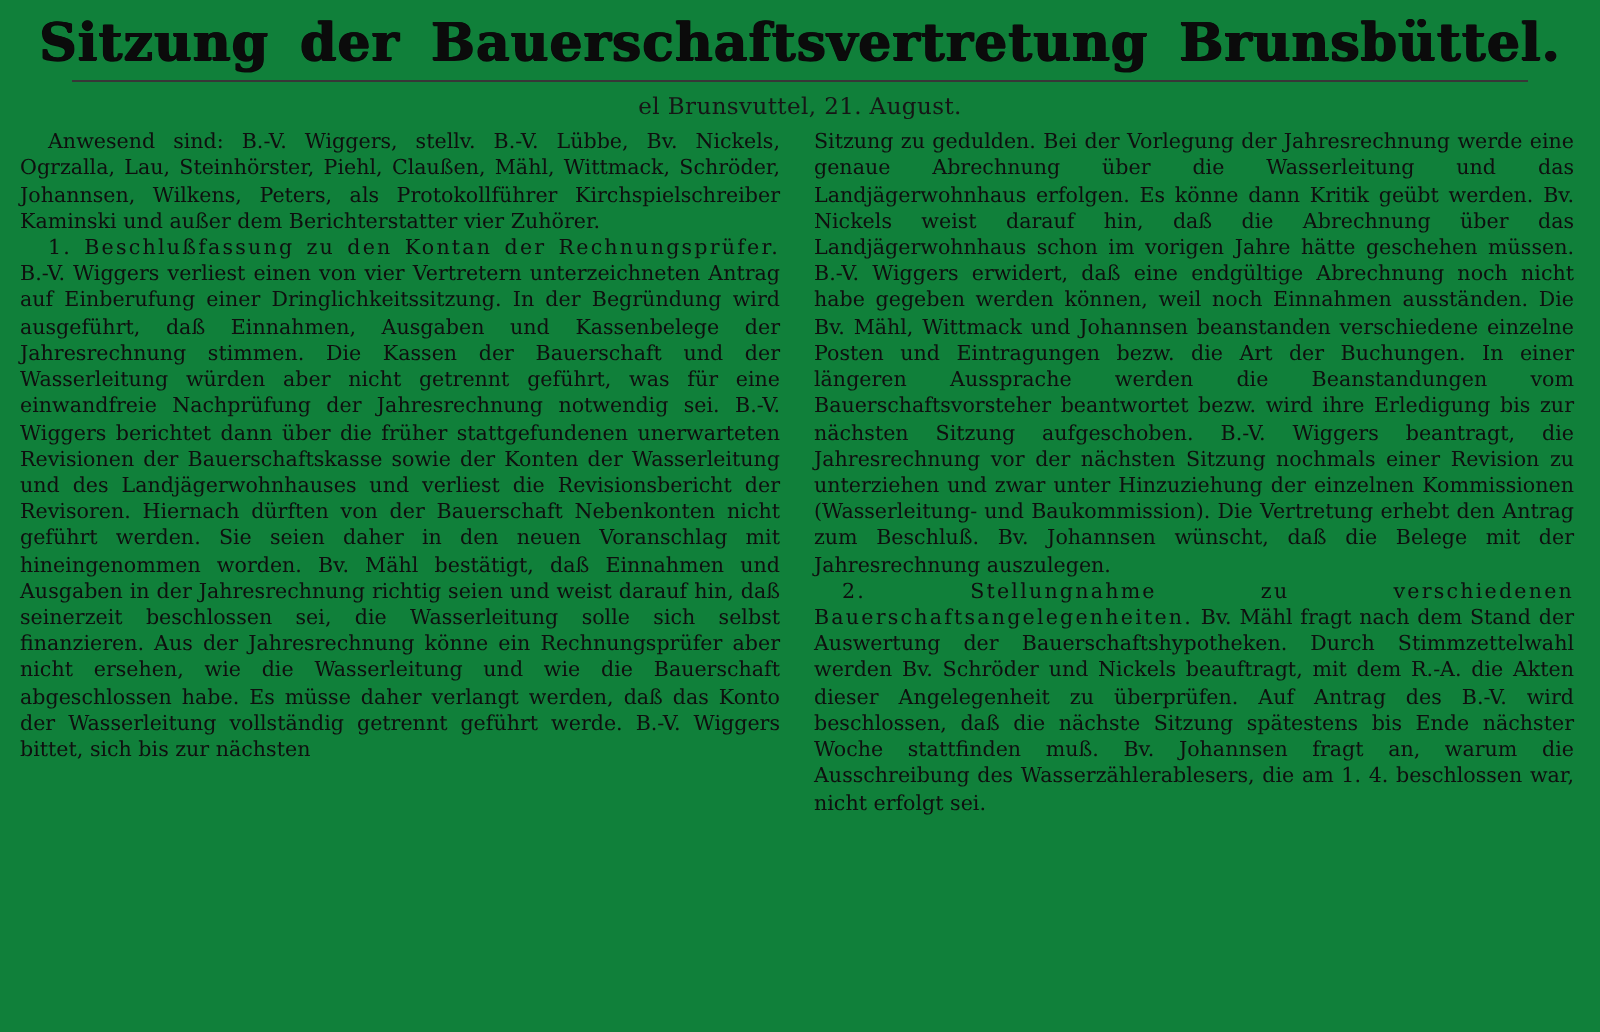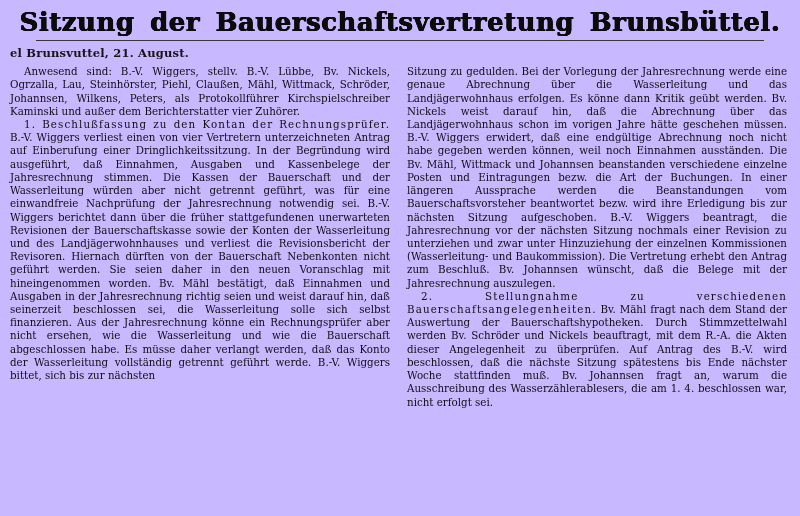--- a/index.html
+++ b/index.html
@@ -13,21 +13,21 @@
     overflow: hidden;
     font-family: "Liberation Serif", serif;
     color: #1a1a1a;
   }
   .page {
     position: relative;
     width: 800px;
     height: 516px;
     box-sizing: border-box;
     padding: 6px 10px 4px 10px;
-    background: #c4b5fd;
+    background: #15803d;
     filter: contrast(1.05);
   }
   
   .headline {
     text-align: center;
     font-family: "DejaVu Serif", serif;
     font-weight: bold;
     font-size: 26px;
     letter-spacing: 0.5px;
     line-height: 1.12;
@@ -35,22 +35,23 @@
     color: #111;
     text-shadow: 0.4px 0 0 #111, -0.4px 0 0 #111, 0 0.4px 0 #111;
     word-spacing: 6px;
   }
   .rule {
     border: none;
     border-top: 1px solid #3a3a3a;
     margin: 3px 26px 5px 26px;
   }
   .dateline {
+    text-align: center;
     font-family: "DejaVu Serif", serif;
-    font-weight: bold;
+    font-weight: normal;
     font-size: 11.5px;
     letter-spacing: 0.2px;
     margin: 0 0 5px 0;
     color: #1b1b1b;
   }
   .columns {
     display: flex;
     gap: 8px;
     align-items: flex-start;
   }

